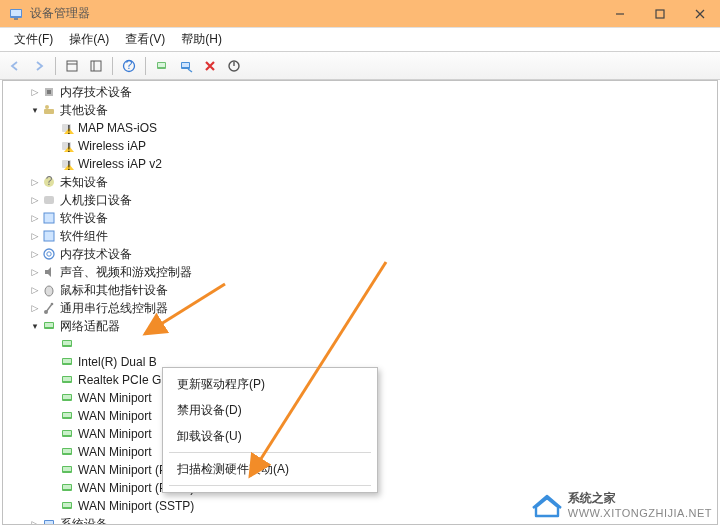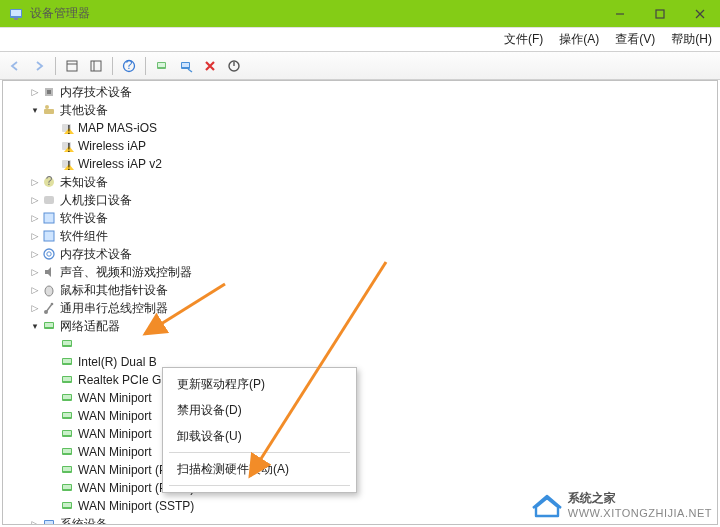--- a/index.html
+++ b/index.html
@@ -1,32 +1,32 @@
 <!DOCTYPE html>
 <html><head>
 <meta charset="utf-8">
 <style>
 * { margin: 0; padding: 0; box-sizing: border-box; font-family: "Microsoft YaHei", "Segoe UI", sans-serif; font-size: 12px; user-select: none; }
 body { background: #fff; width: 720px; height: 527px; position: relative; overflow: hidden; }
-.titlebar { height: 28px; display: flex; align-items: center; padding-left: 8px; border-bottom: 1px solid #e0e0e0; background: #84cc16; }
+.titlebar { height: 28px; display: flex; align-items: center; padding-left: 8px; border-bottom: 1px solid #e0e0e0; background: #fdba74; }
 .titlebar .icon { width: 16px; height: 16px; margin-right: 6px; }
 .titlebar .title { flex: 1; color: #555; }
 .winbtn { width: 40px; height: 28px; display: flex; align-items: center; justify-content: center; color: #444; }
-.menubar { height: 24px; display: flex; align-items: center; padding-left: 6px; border-bottom: 1px solid #d0d0d0; background: #fff; justify-content: flex-end; }
+.menubar { height: 24px; display: flex; align-items: center; padding-left: 6px; border-bottom: 1px solid #d0d0d0; background: #fff; }
 .menubar span { padding: 2px 8px; color: #222; }
 .toolbar { height: 28px; display: flex; align-items: center; padding-left: 4px; border-bottom: 1px solid #d0d0d0; background: linear-gradient(#fdfdfd,#f2f2f2); gap: 2px; }
 .sep { width: 1px; height: 18px; background: #c0c0c0; margin: 0 3px; }
 .tbtn { width: 22px; height: 22px; display: flex; align-items: center; justify-content: center; border: 1px solid transparent; border-radius: 2px; }
 .tbtn.disabled { opacity: 0.45; }
 .tree { position: absolute; top: 80px; left: 2px; right: 2px; bottom: 2px; background: #fff; border: 1px solid #c0c0c0; overflow: hidden; padding-top: 2px; }
 .row { display: flex; align-items: center; height: 18px; white-space: nowrap; color: #222; }
 .expander { width: 16px; height: 16px; display: flex; align-items: center; justify-content: center; font-size: 9px; color: #888; position: relative; left: 2px; }
 .ic { width: 16px; height: 16px; margin-right: 3px; flex-shrink: 0; display: inline-flex; align-items: center; justify-content: center; }
 .sel { background: #cce8ff; border: 1px dashed #7ab7e8; }
-.ctxmenu { position: absolute; background: #fff; border: 1px solid #bdbdbd; box-shadow: 2px 3px 6px rgba(0,0,0,0.25); padding: 3px 0; width: 195px; }
+.ctxmenu { position: absolute; background: #fff; border: 1px solid #bdbdbd; box-shadow: 2px 3px 6px rgba(0,0,0,0.25); padding: 3px 0; width: 216px; }
 .ctxitem { height: 26px; display: flex; align-items: center; padding: 0 14px; color: #222; }
 .ctxitem.bold { font-weight: 700; }
 .ctxsep { height: 1px; background: #d8d8d8; margin: 3px 6px; }
 .watermark { position: absolute; bottom: 8px; right: 8px; display: flex; align-items: flex-end; gap: 6px; color: #555; font-size: 13px; font-weight: 700; }
 .watermark .sub { font-size: 11px; color: #888; font-weight: 400; letter-spacing: 0.5px; }
 svg { display: block; }
 </style>
 </head>
 <body>
 

